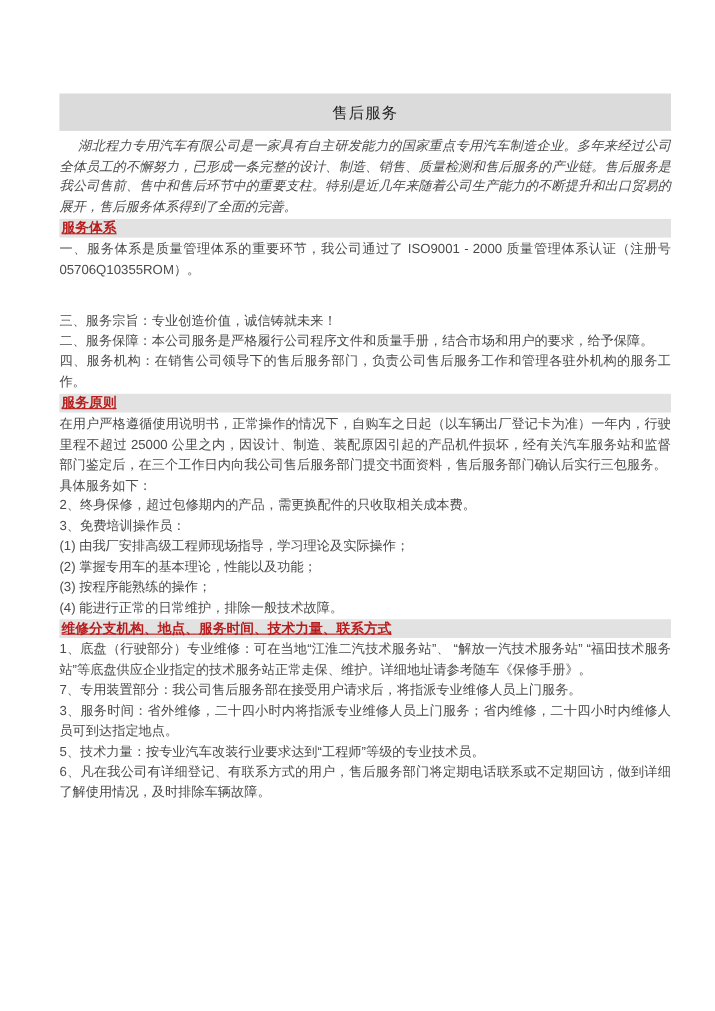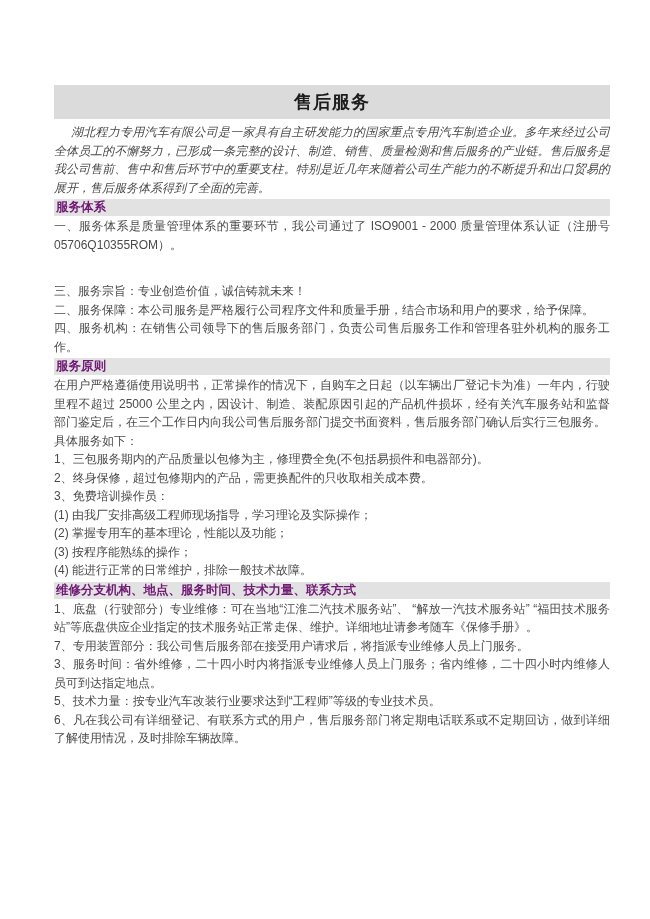--- a/index.html
+++ b/index.html
@@ -27,43 +27,44 @@
   .title-bar {
     background: #dbdbdb;
     height: 34px;
     line-height: 34px;
     text-align: center;
     margin-bottom: 4px;
   }
   .title-bar h1 {
     display: inline;
     margin: 0;
-    font-size: 18px;
-    font-weight: bold;
+    font-size: 14px;
+    font-weight: normal;
     color: #1c1c1c;
     letter-spacing: 1px;
     text-align: center;
   }
   .intro {
     margin: 0;
     text-indent: 17px;
     text-align: justify;
     font-style: italic;
   }
   .section-bar {
     background: #e2e2e2;
     height: 17px;
     line-height: 17px;
     margin: 2px 0 1px 0;
     padding-left: 2px;
   }
   .section-bar span {
     font-size: 12.5px;
     font-weight: bold;
-    color: #701a75;
+    color: #b91c1c;
+    text-decoration: underline;
   }
   .line {
     margin: 0;
     text-align: justify;
   }
   .gap-after {
     margin-bottom: 28px;
   }
 </style>
 </head>
@@ -84,21 +85,20 @@
     <p class="line gap-after">一、服务体系是质量管理体系的重要环节，我公司通过了 ISO9001 - 2000 质量管理体系认证（注册号 05706Q10355ROM）。</p>
     <p class="line">三、服务宗旨：专业创造价值，诚信铸就未来！</p>
     <p class="line">二、服务保障：本公司服务是严格履行公司程序文件和质量手册，结合市场和用户的要求，给予保障。</p>
     <p class="line">四、服务机构：在销售公司领导下的售后服务部门，负责公司售后服务工作和管理各驻外机构的服务工作。</p>
 
     <div class="section-bar">
       <span>服务原则</span>
     </div>
     <p class="line">在用户严格遵循使用说明书，正常操作的情况下，自购车之日起（以车辆出厂登记卡为准）一年内，行驶里程不超过 25000 公里之内，因设计、制造、装配原因引起的产品机件损坏，经有关汽车服务站和监督部门鉴定后，在三个工作日内向我公司售后服务部门提交书面资料，售后服务部门确认后实行三包服务。</p>
     <p class="line">具体服务如下：</p>
-    <p class="line">1、三包服务期内的产品质量以包修为主，修理费全免(不包括易损件和电器部分)。</p>
     <p class="line">2、终身保修，超过包修期内的产品，需更换配件的只收取相关成本费。</p>
     <p class="line">3、免费培训操作员：</p>
     <p class="line">(1) 由我厂安排高级工程师现场指导，学习理论及实际操作；</p>
     <p class="line">(2) 掌握专用车的基本理论，性能以及功能；</p>
     <p class="line">(3) 按程序能熟练的操作；</p>
     <p class="line">(4) 能进行正常的日常维护，排除一般技术故障。</p>
 
     <div class="section-bar">
       <span>维修分支机构、地点、服务时间、技术力量、联系方式</span>
     </div>

